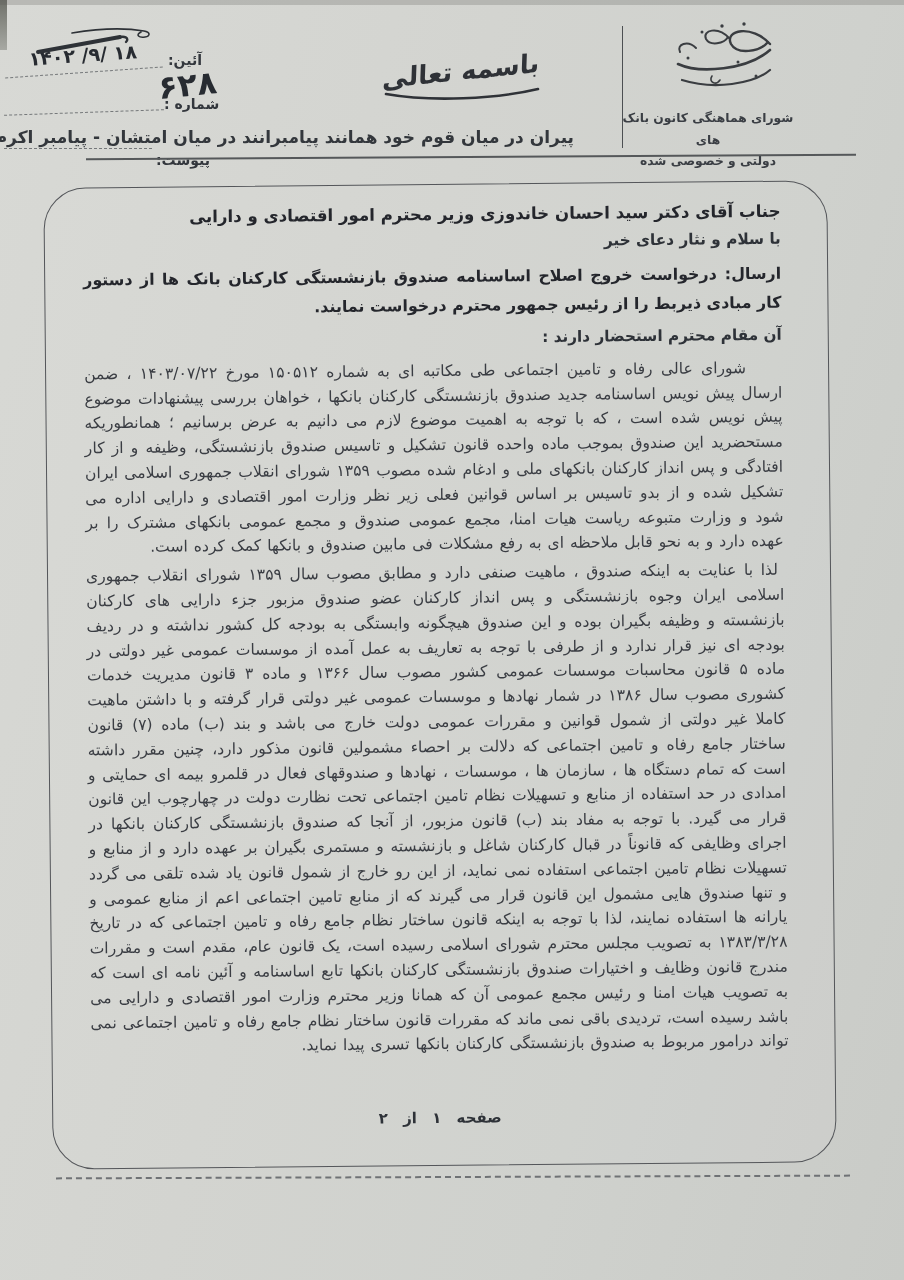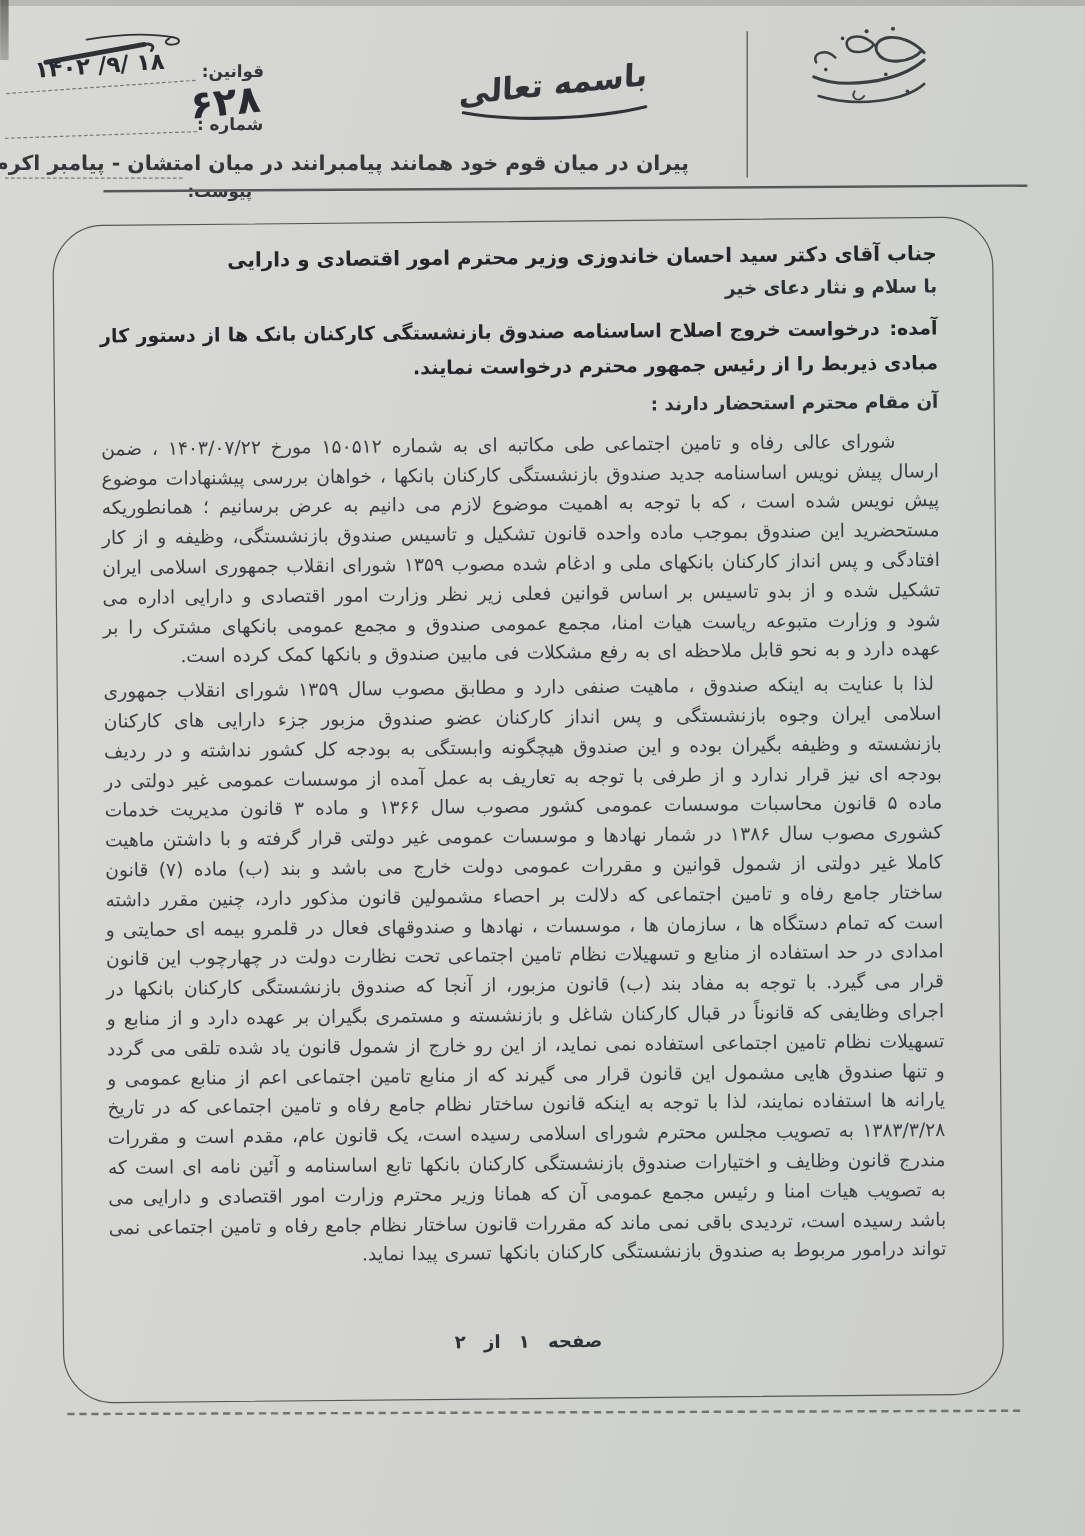--- a/index.html
+++ b/index.html
@@ -69,21 +69,21 @@
 <div class="page">
   <div class="edge-shadow"></div>
   <div class="top-shade"></div>
 
   <svg class="scribble" width="130" height="34" viewBox="0 0 130 34">
     <path d="M6 28 L88 13" stroke="#2e3237" stroke-width="4" fill="none" stroke-linecap="round"></path>
     <path d="M40 9 C70 4 95 4 112 7 c6 1 7 5 1 6 c-6 1 -10 -2 -4 -5" stroke="#2e3237" stroke-width="1.6" fill="none" stroke-linecap="round"></path>
     <path d="M86 14 c6 -3 12 0 8 4" stroke="#2e3237" stroke-width="2.4" fill="none" stroke-linecap="round"></path>
   </svg>
 
-  <span class="fld-label date-label">قوانین:</span>
+  <span class="fld-label date-label">آئین:</span>
   <div class="date-value">۱۸ /۹/ ۱۴۰۲</div>
 
   <span class="fld-label number-label">شماره :</span>
   <div class="number-value">۶۲۸</div>
   <div class="number-line"></div>
 
   <span class="fld-label attach-label">پیوست:</span>
   <div class="attach-line"></div>
 
   <div class="hadith">پیران در میان قوم خود همانند پیامبرانند در میان امتشان - پیامبر اکرم (ص).</div>
@@ -101,35 +101,39 @@
     </g>
     <g fill="#3a3d41">
       <circle cx="70" cy="8" r="1.7"></circle>
         <circle cx="92" cy="6" r="1.7"></circle>
       <circle cx="50" cy="14" r="1.5"></circle>
         <circle cx="36" cy="40" r="1.5"></circle>
       <circle cx="86" cy="44" r="1.5"></circle>
         <circle cx="104" cy="58" r="1.5"></circle>
     </g>
   </svg>
+  <div class="org-text">
+    <span>شورای هماهنگی کانون بانک های</span><br>
+    <span>دولتی و خصوصی شده</span>
+  </div>
 
   <div class="basmala">
     <span class="basmala-text">باسمه تعالی</span>
     <svg width="170" height="16" viewBox="0 0 170 16">
       <path d="M10 8 C55 16 120 13 162 3" stroke="#2f3237" stroke-width="2.6" fill="none" stroke-linecap="round"></path>
     </svg>
   </div>
 
   <div class="header-rule"></div>
 
   <div class="letter-box">
     <div class="letter-content">
       <p class="recipient">جناب آقای دکتر سید احسان خاندوزی وزیر محترم امور اقتصادی و دارایی</p>
       <p class="salutation">با سلام و نثار دعای خیر</p>
-      <p class="subject"><span class="subject-label">آمده:</span><span>درخواست خروج اصلاح اساسنامه صندوق بازنشستگی کارکنان بانک ها از دستور کار مبادی ذیربط را از رئیس جمهور محترم درخواست نمایند.</span></p>
+      <p class="subject"><span class="subject-label">ارسال:</span><span>درخواست خروج اصلاح اساسنامه صندوق بازنشستگی کارکنان بانک ها از دستور کار مبادی ذیربط را از رئیس جمهور محترم درخواست نمایند.</span></p>
       <p class="intro">آن مقام محترم استحضار دارند :</p>
       <p class="para p1">شورای عالی رفاه و تامین اجتماعی طی مکاتبه ای به شماره ۱۵۰۵۱۲ مورخ ۱۴۰۳/۰۷/۲۲ ، ضمن ارسال پیش نویس اساسنامه جدید صندوق بازنشستگی کارکنان بانکها ، خواهان بررسی پیشنهادات موضوع پیش نویس شده است ، که با توجه به اهمیت موضوع لازم می دانیم به عرض برسانیم ؛ همانطوریکه مستحضرید این صندوق بموجب ماده واحده قانون تشکیل و تاسیس صندوق بازنشستگی، وظیفه و از کار افتادگی و پس انداز کارکنان بانکهای ملی و ادغام شده مصوب ۱۳۵۹ شورای انقلاب جمهوری اسلامی ایران تشکیل شده و از بدو تاسیس بر اساس قوانین فعلی زیر نظر وزارت امور اقتصادی و دارایی اداره می شود و وزارت متبوعه ریاست هیات امنا، مجمع عمومی صندوق و مجمع عمومی بانکهای مشترک را بر عهده دارد و به نحو قابل ملاحظه ای به رفع مشکلات فی مابین صندوق و بانکها کمک کرده است.</p>
       <p class="para p2">لذا با عنایت به اینکه صندوق ، ماهیت صنفی دارد و مطابق مصوب سال ۱۳۵۹ شورای انقلاب جمهوری اسلامی ایران وجوه بازنشستگی و پس انداز کارکنان عضو صندوق مزبور جزء دارایی های کارکنان بازنشسته و وظیفه بگیران بوده و این صندوق هیچگونه وابستگی به بودجه کل کشور نداشته و در ردیف بودجه ای نیز قرار ندارد و از طرفی با توجه به تعاریف به عمل آمده از موسسات عمومی غیر دولتی در ماده ۵ قانون محاسبات موسسات عمومی کشور مصوب سال ۱۳۶۶ و ماده ۳ قانون مدیریت خدمات کشوری مصوب سال ۱۳۸۶ در شمار نهادها و موسسات عمومی غیر دولتی قرار گرفته و با داشتن ماهیت کاملا غیر دولتی از شمول قوانین و مقررات عمومی دولت خارج می باشد و بند (ب) ماده (۷) قانون ساختار جامع رفاه و تامین اجتماعی که دلالت بر احصاء مشمولین قانون مذکور دارد، چنین مقرر داشته است که تمام دستگاه ها ، سازمان ها ، موسسات ، نهادها و صندوقهای فعال در قلمرو بیمه ای حمایتی و امدادی در حد استفاده از منابع و تسهیلات نظام تامین اجتماعی تحت نظارت دولت در چهارچوب این قانون قرار می گیرد. با توجه به مفاد بند (ب) قانون مزبور، از آنجا که صندوق بازنشستگی کارکنان بانکها در اجرای وظایفی که قانوناً در قبال کارکنان شاغل و بازنشسته و مستمری بگیران بر عهده دارد و از منابع و تسهیلات نظام تامین اجتماعی استفاده نمی نماید، از این رو خارج از شمول قانون یاد شده تلقی می گردد و تنها صندوق هایی مشمول این قانون قرار می گیرند که از منابع تامین اجتماعی اعم از منابع عمومی و یارانه ها استفاده نمایند، لذا با توجه به اینکه قانون ساختار نظام جامع رفاه و تامین اجتماعی که در تاریخ ۱۳۸۳/۳/۲۸ به تصویب مجلس محترم شورای اسلامی رسیده است، یک قانون عام، مقدم است و مقررات مندرج قانون وظایف و اختیارات صندوق بازنشستگی کارکنان بانکها تابع اساسنامه و آئین نامه ای است که به تصویب هیات امنا و رئیس مجمع عمومی آن که همانا وزیر محترم وزارت امور اقتصادی و دارایی می باشد رسیده است، تردیدی باقی نمی ماند که مقررات قانون ساختار نظام جامع رفاه و تامین اجتماعی نمی تواند درامور مربوط به صندوق بازنشستگی کارکنان بانکها تسری پیدا نماید.</p>
       <div class="page-num">صفحه ۱ از ۲</div>
     </div>
   </div>
 
   <div class="footer-divider"></div>
 </div>
 

